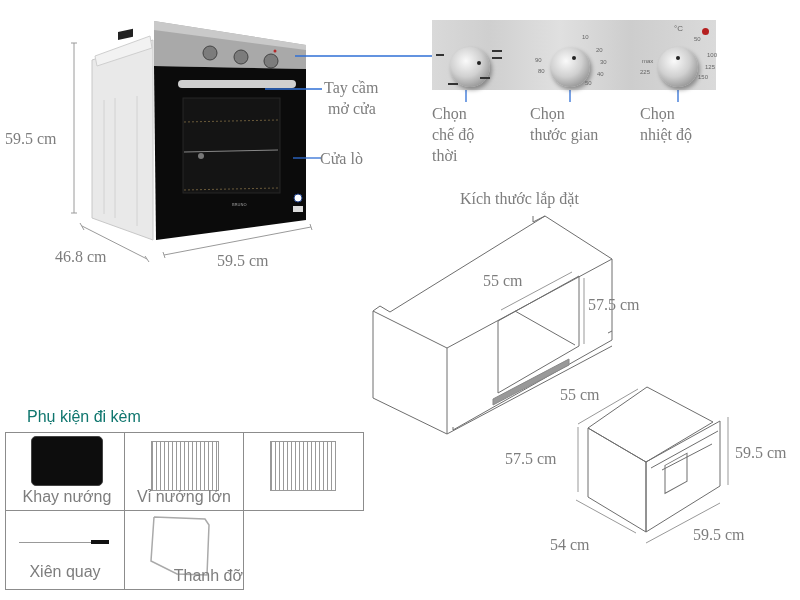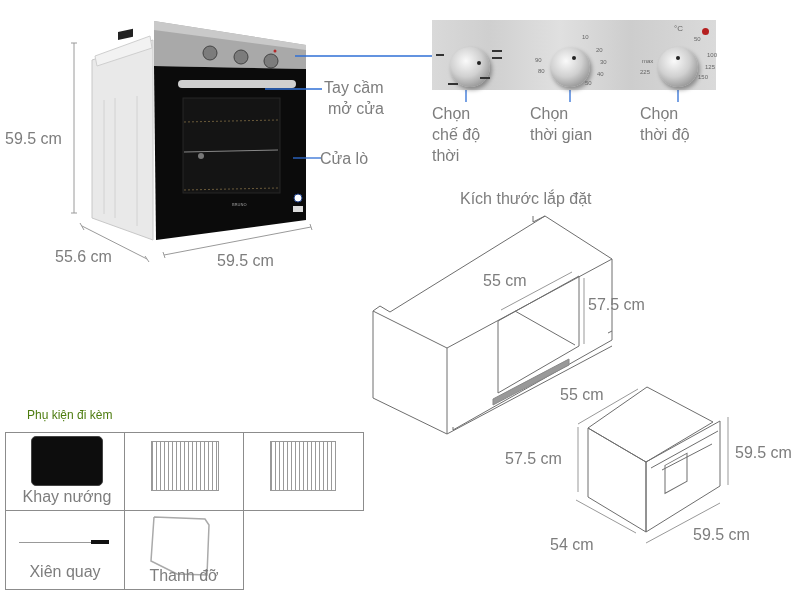--- a/index.html
+++ b/index.html
@@ -3,40 +3,40 @@
 <meta charset="utf-8">
 <style>
   html, body { margin: 0; padding: 0; }
   body {
     width: 800px; height: 600px; position: relative; overflow: hidden;
     background: #ffffff;
     font-family: "Liberation Sans", "DejaVu Sans", sans-serif;
     color: #7a7a7a;
   }
   .abs { position: absolute; }
-  .lbl { position: absolute; font-size: 16px; color: #7d7d7d; line-height: 21px; white-space: nowrap; }
+  .lbl { position: absolute; font-size: 16px; color: #7d7d7d; line-height: 21px; white-space: nowrap; font-family: Liberation Serif, serif; }
   .lbl.center { text-align: left; }
   svg { position: absolute; left: 0; top: 0; }
 
   
   .panel {
     position: absolute; left: 432px; top: 20px; width: 284px; height: 70px;
     background: linear-gradient(90deg, #d9d9d9 0%, #cfcfcf 20%, #e0e0e0 45%, #cdcdcd 70%, #dadada 100%);
   }
   .knob {
     position: absolute; width: 40px; height: 40px; border-radius: 50%;
     background: radial-gradient(circle at 40% 35%, #fafafa 0%, #d0d0d0 45%, #9c9c9c 75%, #6d6d6d 100%);
     box-shadow: 2px 3px 4px rgba(0,0,0,0.35);
   }
   .knob .dot { position: absolute; width: 4px; height: 4px; background: #222; border-radius: 50%; }
   .tick { position: absolute; font-size: 6px; color: #666; }
   .led { position: absolute; width: 7px; height: 7px; border-radius: 50%; background: #b51f1f; }
 
   
-  .acc-title { position: absolute; left: 27px; top: 408px; font-size: 12px; color: #4d7c0f; }
+  .acc-title { position: absolute; left: 27px; top: 408px; font-size: 16px; color: #0f766e; }
   .acc-grid { position: absolute; left: 5px; top: 432px; }
   .cell {
     position: absolute; box-sizing: border-box; border: 1px solid #8c8c8c;
     background: #fff;
   }
   .cell .cap { position: absolute; left: 0; right: 0; text-align: center; font-size: 16px; color: #7d7d7d; }
 </style>
 </head>
 <body>
 
@@ -80,21 +80,21 @@
 
     <line x1="295" y1="56" x2="432" y2="56" stroke="#2f6fd6" stroke-width="1.3"></line>
     <line x1="265" y1="89" x2="322" y2="89" stroke="#2f6fd6" stroke-width="1.3"></line>
     <line x1="293" y1="158" x2="322" y2="158" stroke="#2f6fd6" stroke-width="1.3"></line>
     <line x1="466" y1="62" x2="466" y2="102" stroke="#2f6fd6" stroke-width="1.3"></line>
     <line x1="570" y1="66" x2="570" y2="102" stroke="#2f6fd6" stroke-width="1.3"></line>
     <line x1="678" y1="62" x2="678" y2="102" stroke="#2f6fd6" stroke-width="1.3"></line>
   </svg>
 
   <div class="lbl" style="left:5px; top:128px;">59.5 cm</div>
-  <div class="lbl" style="left:55px; top:246px;">55.6 cm</div>
+  <div class="lbl" style="left:55px; top:246px;">46.8 cm</div>
   <div class="lbl" style="left:217px; top:250px;">59.5 cm</div>
 
   <div class="lbl" style="left:324px; top:77px;">
     <div>Tay cầm</div>
     <div style="padding-left:4px;">mở cửa</div>
   </div>
   <div class="lbl" style="left:320px; top:148px;">Cửa lò</div>
 </div>
 
 <div class="panel">
@@ -131,25 +131,25 @@
   <div class="led" style="left:270px; top:8px;"></div>
 </div>
 
 <div class="lbl center" style="left:432px; top:103px; width:70px;">
   <div>Chọn</div>
   <div>chế độ</div>
   <div>thời</div>
 </div>
 <div class="lbl center" style="left:530px; top:103px; width:80px;">
   <div>Chọn</div>
-  <div>thời gian</div>
+  <div>thước gian</div>
 </div>
 <div class="lbl center" style="left:640px; top:103px; width:80px;">
   <div>Chọn</div>
-  <div>thời độ</div>
+  <div>nhiệt độ</div>
 </div>
 
 <div>
   <div class="lbl" style="left:460px; top:188px;">Kích thước lắp đặt</div>
   <svg width="800" height="600">
     <g fill="none" stroke="#6e6e6e" stroke-width="1">
 
       <polyline points="373,311 447,348 447,434 373,398 373,311"></polyline>
       <polyline points="373,311 380,306 390,312"></polyline>
       <line x1="390" y1="312" x2="545" y2="216"></line>
@@ -192,28 +192,29 @@
 </div>
 
 <div class="acc-title">Phụ kiện đi kèm</div>
 <div class="acc-grid">
   <div class="cell" style="left:0; top:0; width:124px; height:79px;">
     <div class="abs" style="left:25px; top:3px; width:70px; height:48px; background:#0d0d0d; border-radius:5px; border:1px solid #444;"></div>
     <div class="cap" style="top:55px;">Khay nướng</div>
   </div>
   <div class="cell" style="left:119px; top:0; width:120px; height:79px;">
     <div class="abs" style="left:26px; top:8px; width:66px; height:48px; background:repeating-linear-gradient(90deg,#999 0 1px,transparent 1px 4px); border:1px solid #999;"></div>
+    <div class="cap" style="top:55px;">Vỉ nướng lớn</div>
   </div>
   <div class="cell" style="left:238px; top:0; width:121px; height:79px;">
     <div class="abs" style="left:26px; top:8px; width:64px; height:48px; background:repeating-linear-gradient(90deg,#999 0 1px,transparent 1px 4px); border:1px solid #999;"></div>
   </div>
   <div class="cell" style="left:0; top:78px; width:120px; height:80px;padding-left:17px;">
     <div class="abs" style="left:13px; top:31px; width:72px; height:1px; background:#999;"></div>
     <div class="abs" style="left:85px; top:29px; width:18px; height:4px; background:#111;"></div>
     <div class="cap" style="top:52px;">Xiên quay</div>
   </div>
   <div class="cell" style="left:119px; top:78px; width:120px; height:80px;">
     <svg width="120" height="80" style="position:absolute; left:0; top:0;">
       <polyline points="29,6 80,8 84,14 82,64 52,63 26,50 29,6" fill="none" stroke="#aaa" stroke-width="1.5"></polyline>
     </svg>
-    <div class="cap" style="top:56px;">Thanh đỡ</div>
+    <div class="cap" style="top:56px;text-align:right;">Thanh đỡ</div>
   </div>
 </div>
 
 </body></html>

